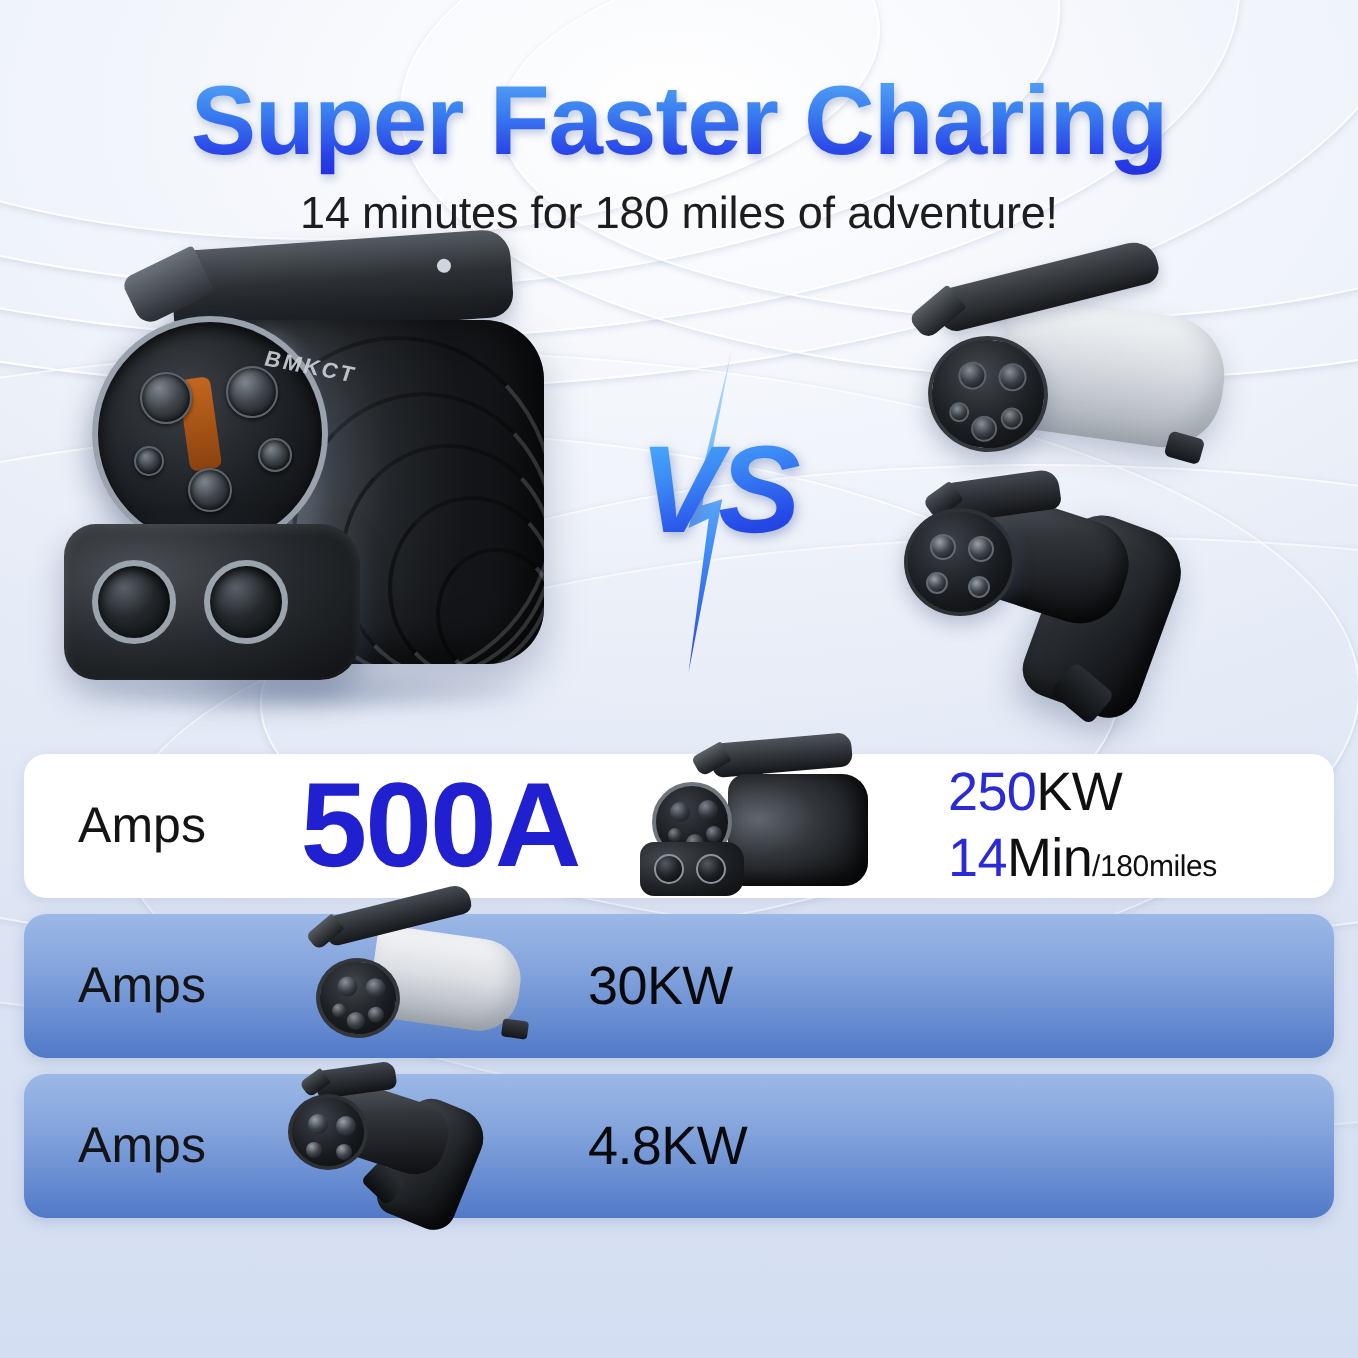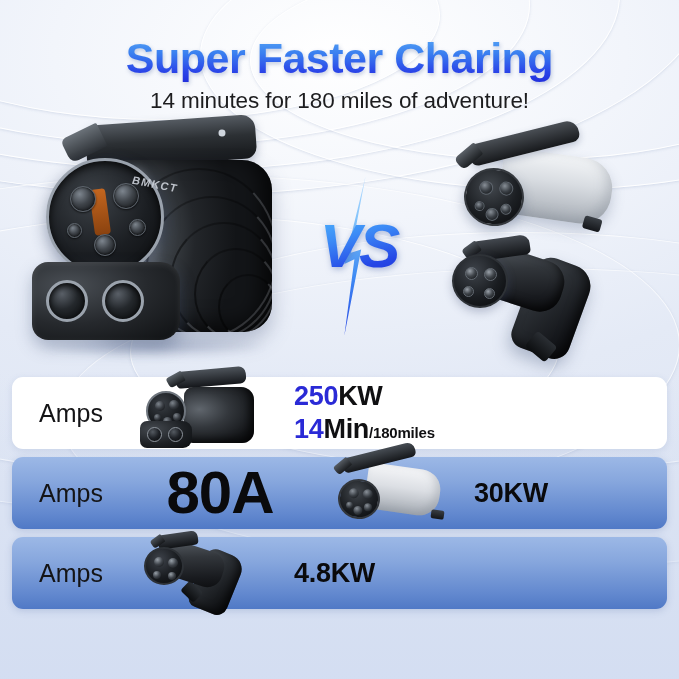--- a/index.html
+++ b/index.html
@@ -49,21 +49,21 @@
   .r10{ left: 60px;   top: 268px;  width: 960px;  height: 300px; border-color: rgba(255,255,255,0.6); }
 
   
   .header {
     position: absolute;
     top: 36px; left: 0; right: 0;
     text-align: center;
     z-index: 5;
   }
   .title {
-    font-size: 43px;
+    font-size: 49px;
     font-weight: bold;
     letter-spacing: -0.5px;
     line-height: 1.06;
     background: linear-gradient(180deg, #58a8f5 0%, #3a7ff0 38%, #2a44e8 78%, #2230dd 100%);
     -webkit-background-clip: text;
     background-clip: text;
     color: transparent;
     -webkit-text-fill-color: transparent;
     filter: drop-shadow(1px 2px 2px rgba(120,140,185,0.45));
   }
@@ -338,21 +338,20 @@
   .cell-img {
     width: 150px;
     height: 84px;
     position: relative;
     flex: none;
   }
   .cell-specs {
     flex: 1;
     padding-left: 14px;
     line-height: 1.22;
-    font-weight: bold;
   }
   .spec-line { white-space: nowrap; }
   .spec-kw  { font-size: 27px; letter-spacing: -0.3px; }
   .spec-time{ font-size: 27px; letter-spacing: -0.3px; }
   .spec-sub { font-size: 15px; letter-spacing: -0.2px; }
   .row.white .hl { color: #2a2ad6; }
   .row.white .nm { color: #101012; }
   .row.white .sb { color: #101012; }
   .row.blue  .hl, .row.blue .nm, .row.blue .sb { color: #0a0a0c; }
 
@@ -553,20 +552,21 @@
       <div class="gun-pin gn-p3"></div>
       <div class="gun-pin gn-p4"></div>
     </div>
   </div>
 </div>
 
 <div class="rows">
 
   <div class="row white">
     <div class="cell-amps">Amps</div>
+    <div class="cell-value">500A</div>
     <div class="cell-img">
       <div class="tn">
         <div class="t1-handle"></div>
         <div class="t1-body"></div>
         <div class="t1-port">
           <div class="t1-pin t1-a"></div>
           <div class="t1-pin t1-b"></div>
           <div class="t1-pin t1-c"></div>
           <div class="t1-pin t1-d"></div>
           <div class="t1-pin t1-e"></div>
@@ -582,21 +582,20 @@
         <span class="spec-kw hl">250</span><span class="spec-kw nm">KW</span>
       </div>
       <div class="spec-line">
         <span class="spec-time hl">14</span><span class="spec-time nm">Min</span><span class="spec-sub sb">/180miles</span>
       </div>
     </div>
   </div>
 
   <div class="row blue">
     <div class="cell-amps">Amps</div>
-    <div class="cell-value">80A</div>
     <div class="cell-img">
       <div class="tn">
         <div class="t2-barrel"></div>
         <div class="t2-lever"></div>
         <div class="t2-tab"></div>
         <div class="t2-nose">
           <div class="t2-pin t2-a"></div>
           <div class="t2-pin t2-b"></div>
           <div class="t2-pin t2-c"></div>
           <div class="t2-pin t2-d"></div>

